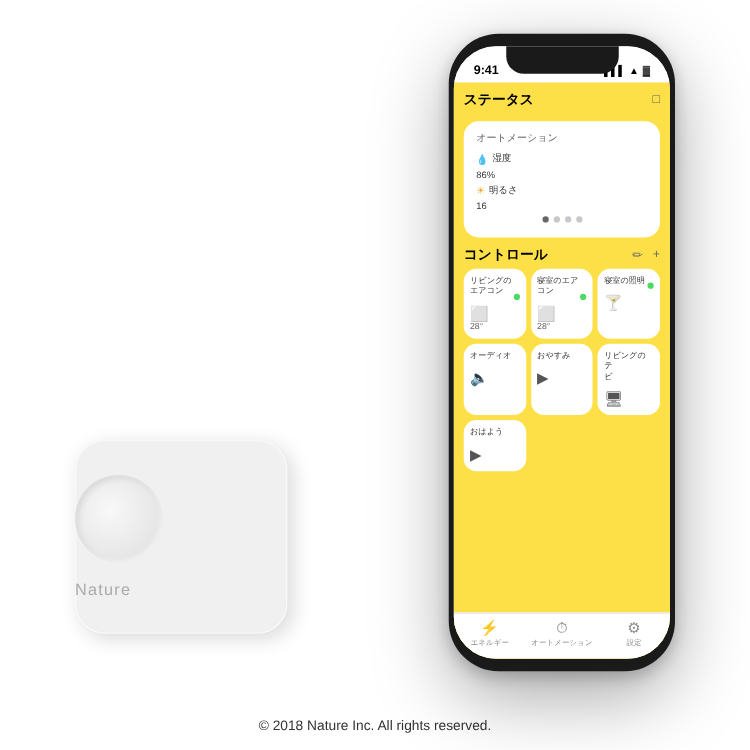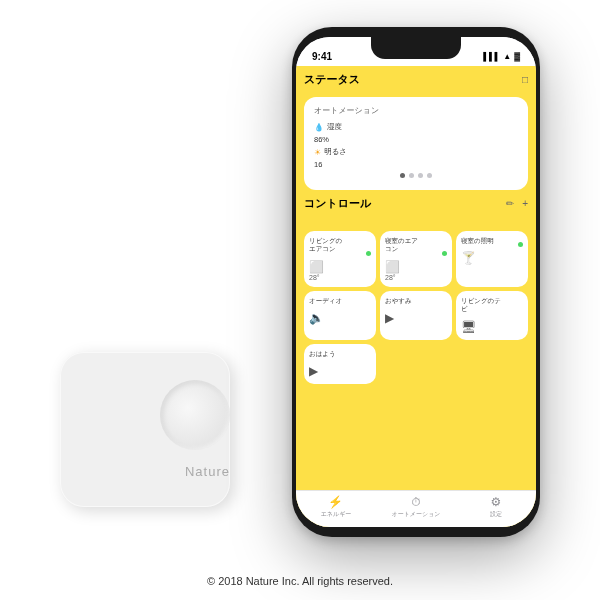--- a/index.html
+++ b/index.html
@@ -32,21 +32,21 @@
       width: 170px;
       height: 155px;
       background: #f0f0f0;
       border-radius: 24px;
       box-shadow:
         4px 4px 16px rgba(0,0,0,0.15),
         -2px -2px 8px rgba(255,255,255,0.9),
         inset 0 0 0 1px rgba(255,255,255,0.6);
       display: flex;
       flex-direction: column;
-      align-items: flex-end;
+      align-items: flex-start;
       justify-content: center;
     }
     .device-circle {
       width: 70px;
       height: 70px;
       border-radius: 50%;
       background: radial-gradient(circle at 40% 40%, #f8f8f8, #ddd);
       box-shadow: inset 2px 2px 6px rgba(0,0,0,0.1), inset -1px -1px 4px rgba(255,255,255,0.8);
       margin-bottom: 14px;
     }
@@ -55,21 +55,21 @@
       color: #aaa;
       font-weight: 300;
       letter-spacing: 1px;
     }
 
     
     .phone {
       position: absolute;
       right: 60px;
       top: 20px;
-      width: 248px;
+      width: 181px;
       height: 510px;
       background: #1a1a1a;
       border-radius: 40px;
       box-shadow: 0 20px 60px rgba(0,0,0,0.35), 0 4px 12px rgba(0,0,0,0.2);
       display: flex;
       flex-direction: column;
       align-items: center;
     }
     .phone-screen {
       position: absolute;
@@ -181,21 +181,21 @@
       border-radius: 50%;
       background: #c7c7cc;
     }
     .dot.active { background: #666; }
 
     
     .controls-header {
       display: flex;
       align-items: center;
       justify-content: space-between;
-      margin: 6px 8px 20px;
+      margin: 6px 8px 4px;
       text-align: center;
     }
     .controls-title { font-size: 11px; font-weight: 700; color: #000; }
     .controls-actions { display: flex; gap: 8px; font-size: 10px; color: #666; }
 
     .controls-grid {
       display: grid;
       grid-template-columns: 1fr 1fr 1fr;
       gap: 4px;
       margin: 0 8px;

